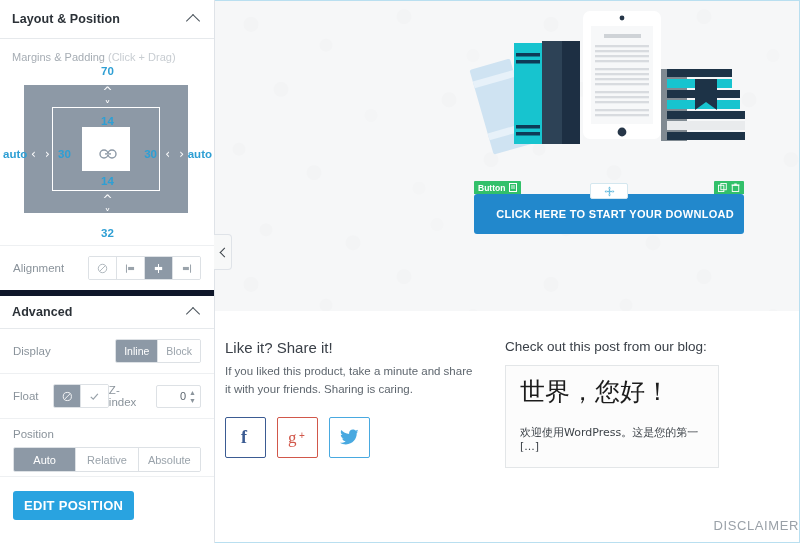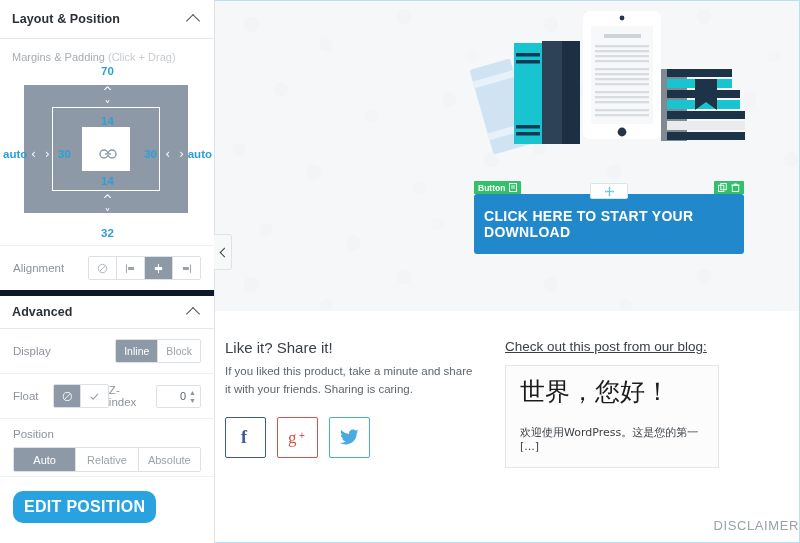--- a/index.html
+++ b/index.html
@@ -138,22 +138,22 @@
     font-size: 11px; color:#5c666f; position: relative; background:#fff;
   }
   .spin { position:absolute; right:4px; top:3px; font-size:7px; line-height:8px; color:#8a939b; text-align:center; }
 
   .pos-block { padding: 9px 13px 4px 13px; border-top: 1px solid #eef0f2; }
   .pos-block .row-label { display:block; margin-bottom: 7px; }
 
   .editpos-wrap { padding: 14px 13px; border-top: 1px solid #eef0f2; }
   .btn-primary {
     display:inline-block; background:#29a3e0; color:#fff;
-    font-size: 16px; font-weight:bold; letter-spacing:0.3px;
-    padding: 7px 11px; border-radius: 10px;
+    font-size: 13px; font-weight:bold; letter-spacing:0.3px;
+    padding: 7px 11px; border-radius: 3px;
   }
 
   
   .preview {
     position: relative; flex: 1; height: 543px;
     background: #f6f7f8; overflow: hidden;
     border: 1px solid #b9dff0; border-left: none;
   }
   .pattern {
     position:absolute; inset:0;
@@ -194,42 +194,42 @@
     border-radius: 1px 1px 0 0;
   }
   .mod-actions svg, .mod-tag svg { display:block; }
   .drag-handle {
     position:absolute; left:50%; top:2px; transform:translateX(-50%);
     width: 38px; height: 16px; background:#fff; border:1px solid #d4e7ef;
     border-radius: 2px; display:flex; align-items:center; justify-content:center;
     z-index: 4;
   }
   .cta {
-    background:#2288cc; color:#fff; text-align:left;
-    font-size: 14px; font-weight:bold; letter-spacing: 0.3px;
+    background:#2288cc; color:#fff; text-align:right;
+    font-size: 11px; font-weight:bold; letter-spacing: 0.3px;
     padding: 14px 10px; border-radius: 3px;
   }
 
   
   .lower {
     position:absolute; left:0; right:0; top:310px; bottom:0;
     background:#ffffff; padding: 28px 0 0 0;
   }
   .cols { display:flex; padding: 0 10px 0 10px; }
   .col-left { width: 268px; padding-left: 0px; }
   .col-right { flex:1; padding-left: 12px; }
   .h-share { font-size: 15px; color:#3a4048; margin-bottom: 7px; font-weight:normal; }
   .p-share { font-size: 11.5px; color:#5e666e; line-height: 1.55; width: 248px; }
   .socials { display:flex; gap: 11px; margin-top: 18px; }
   .soc {
     width: 41px; height: 41px; border:1px solid; border-radius:2px;
     display:flex; align-items:center; justify-content:center;
   }
   .soc svg { display:block; }
-  .h-blog { font-size: 13.5px; color:#3a4048; margin-bottom: 11px; font-weight:normal;text-decoration:underline; }
+  .h-blog { font-size: 13.5px; color:#3a4048; margin-bottom: 11px; font-weight:normal; }
   .blogcard {
     border:1px solid #e3e6e8; background:#fcfcfc;
     padding: 12px 14px 14px 14px; width: 214px;
   }
   .blog-title {
     font-size: 25px; color:#1c1c1c; line-height:1.15; margin-bottom: 18px;
     font-family: "DejaVu Sans", sans-serif;
   }
   .blog-ex { font-size: 11px; color:#3d4349; font-family: "DejaVu Sans", sans-serif; }
   .disclaimer {

